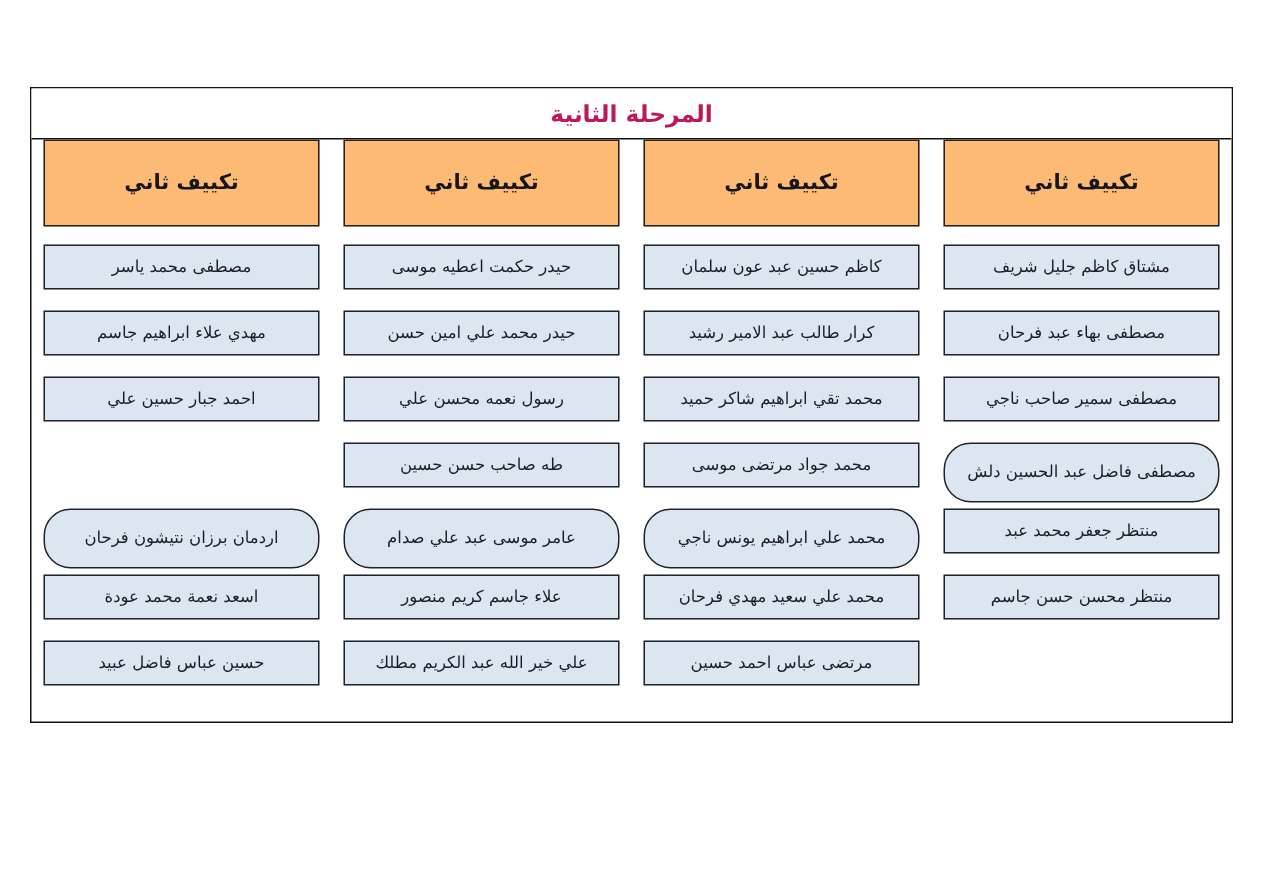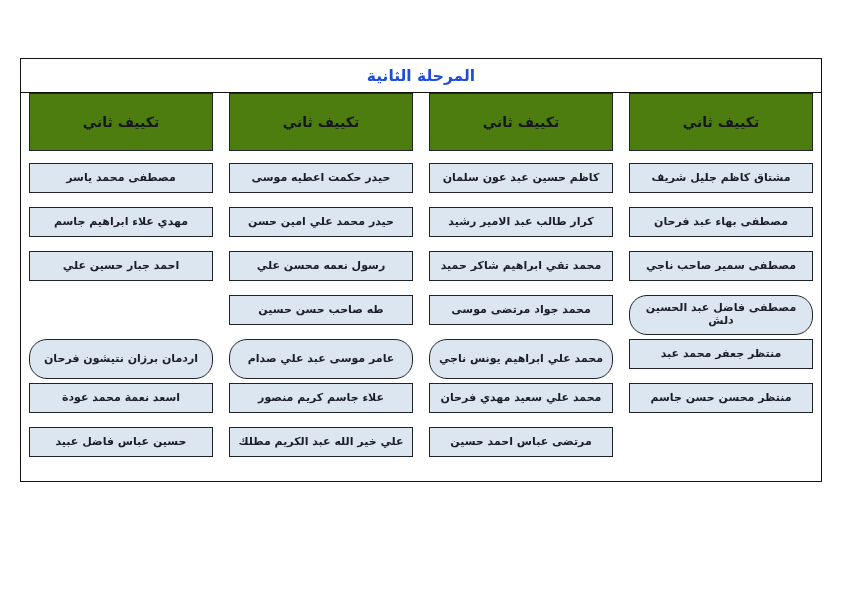--- a/index.html
+++ b/index.html
@@ -40,21 +40,21 @@
     border-bottom: 1.5px solid #111111;
     display: flex;
     align-items: center;
     justify-content: center;
     box-sizing: border-box;
     background: #ffffff;
   }
   .title-row .title-text {
     font-size: 15.5px;
     font-weight: 700;
-    color: #1d4ed8;
+    color: #be185d;
     letter-spacing: 0;
   }
   .lab-row {
     height: 36px;
     border-bottom: 1.5px solid #111111;
     display: flex;
     align-items: center;
     justify-content: center;
     box-sizing: border-box;
     background: #ffffff;
@@ -83,21 +83,21 @@
 
   
   .col-inner {
     padding: 0 8px 0 8px;
     box-sizing: border-box;
     width: 100%;
   }
 
   .col-head {
     height: 58px;
-    background: #4d7c0f;
+    background: #fdba74;
     border: 1.4px solid #20232a;
     box-sizing: border-box;
     display: flex;
     align-items: center;
     justify-content: center;
     margin-bottom: 12px;
   }
   .col-head .head-text {
     font-size: 14px;
     font-weight: 700;
@@ -112,21 +112,21 @@
     display: flex;
     align-items: center;
     justify-content: center;
     margin-bottom: 14px;
     padding: 0 4px;
     text-align: center;
     line-height: 1.15;
   }
   .cell .cell-text {
     font-size: 11px;
-    font-weight: 700;
+    font-weight: 400;
     color: #1b1d26;
     display: block;
     width: 100%;
   }
   .cell.two-line {
     height: 40px;
     margin-bottom: 4px;
     border-radius: 18px;
   }
   .cell.empty {

